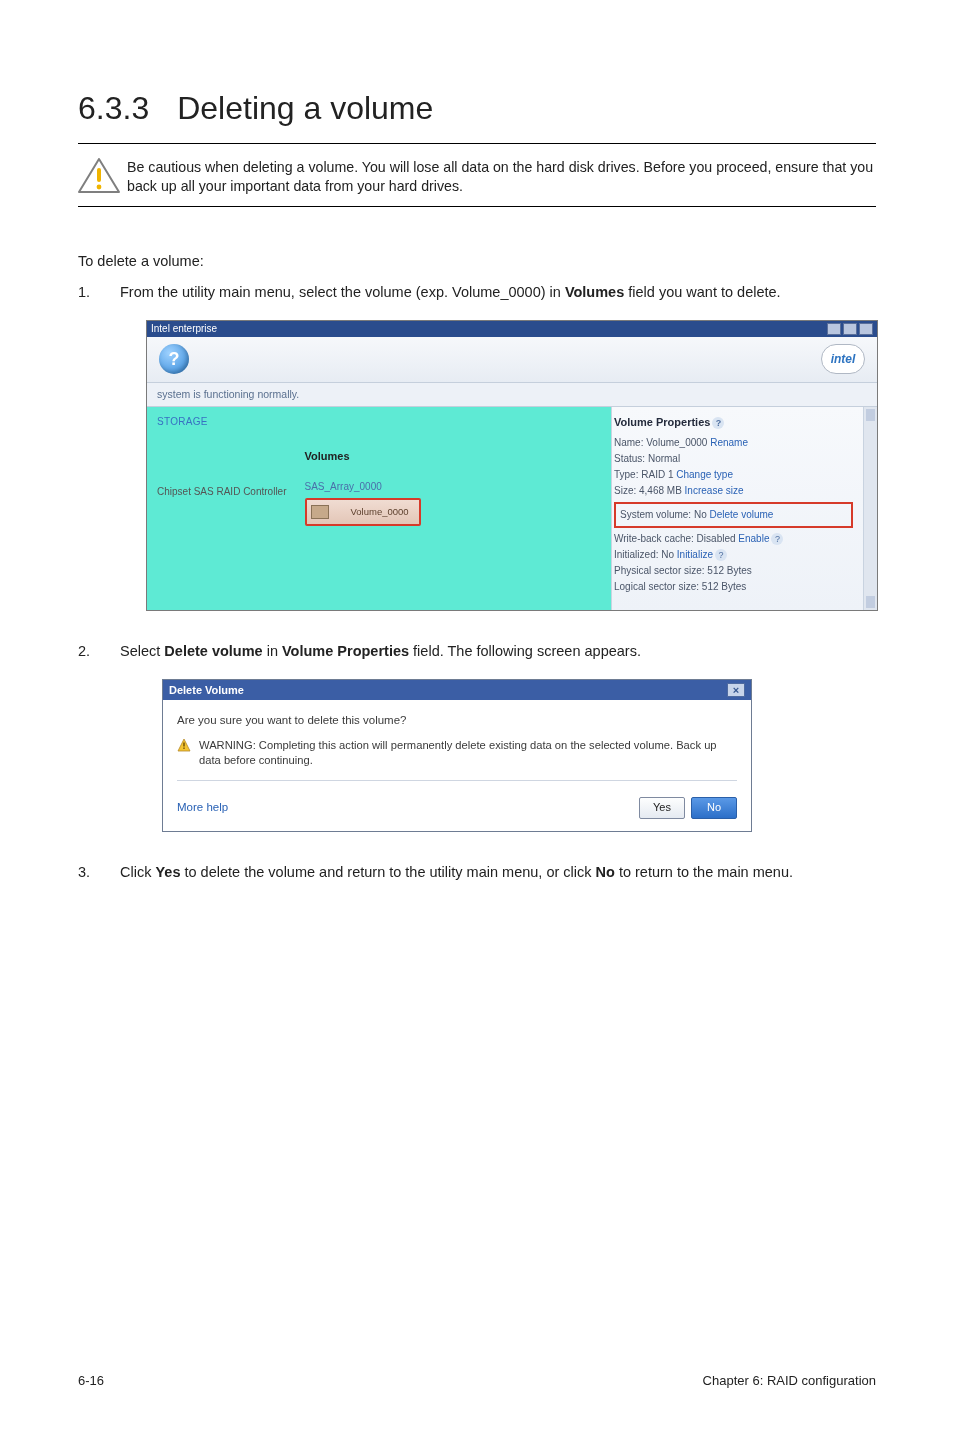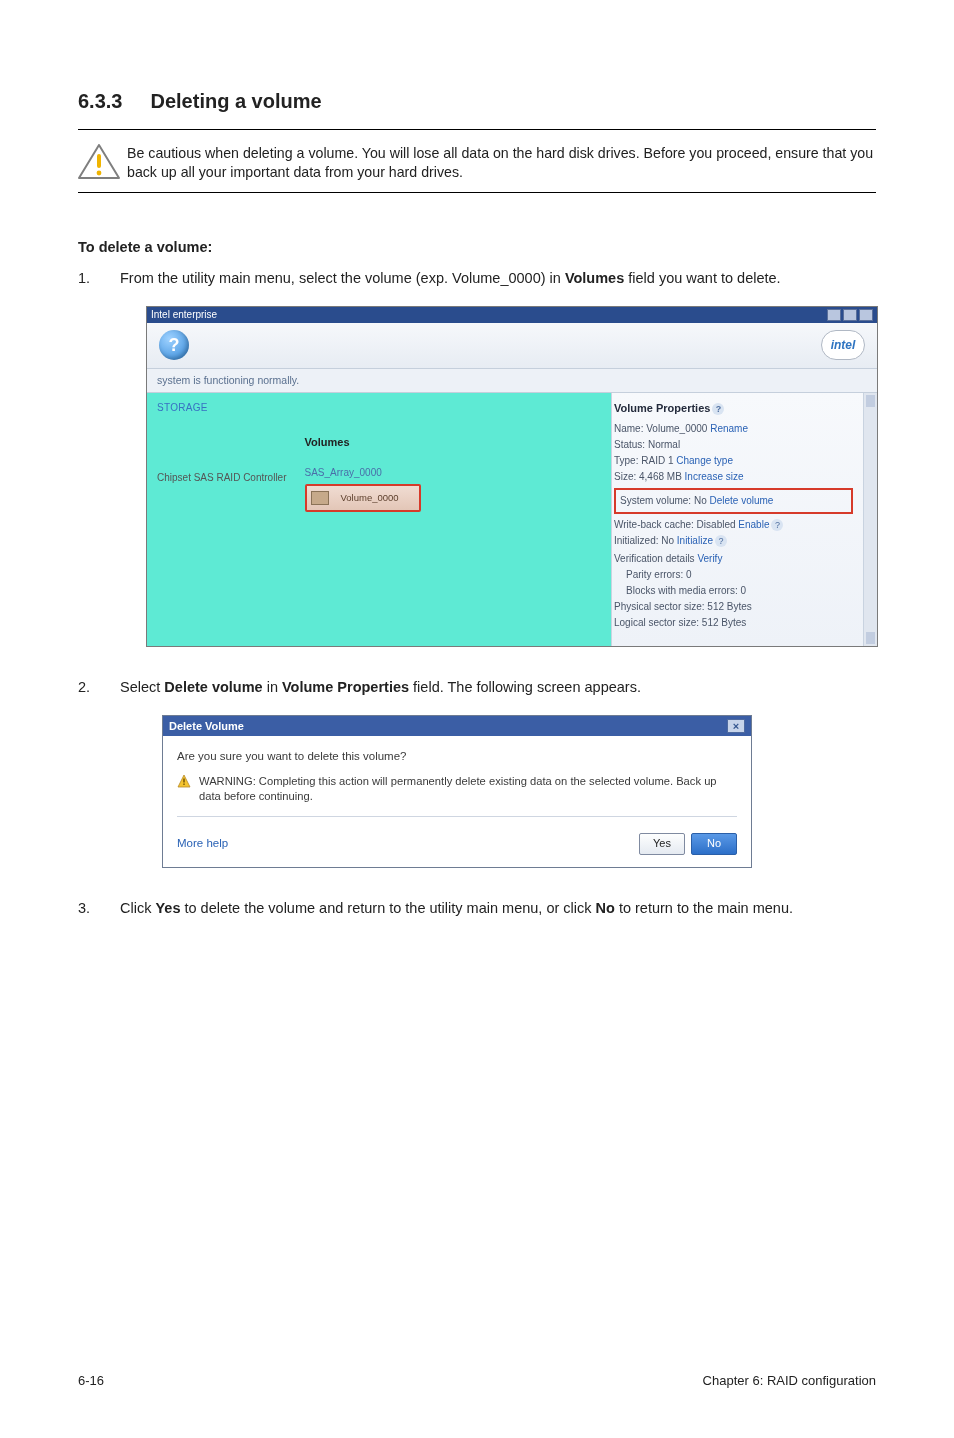--- a/index.html
+++ b/index.html
@@ -1,26 +1,26 @@
 <!DOCTYPE html>
 <html><head>
 <meta charset="utf-8">
 <style>
   * { box-sizing: border-box; margin: 0; padding: 0; }
   html, body { width: 954px; height: 1438px; background: #fff; font-family: Arial, Helvetica, sans-serif; color: #222; }
   .page { padding: 90px 78px 40px 78px; position: relative; height: 100%; }
-  .section-title { font-size: 20px; font-weight: bold; margin-bottom: 16px; }
+  .section-title { font-size: 32px; font-weight: normal; margin-bottom: 16px; }
   .section-num { display: inline-block; margin-right: 28px; }
   hr.sec-rule { border: none; border-top: 1px solid #000; margin-bottom: 14px; }
   .caution-row { display: flex; align-items: flex-start; gap: 7px; margin-bottom: 10px; }
   .caution-icon { width: 42px; height: 36px; flex: 0 0 auto; }
   .caution-text { font-size: 14.2px; line-height: 1.35; }
   hr.sub-rule { border: none; border-top: 1px solid #000; margin-top: 8px; margin-bottom: 44px; }
   .body { font-size: 14.5px; line-height: 1.4; }
-  .intro { margin-bottom: 10px; font-weight: bold; }
+  .intro { margin-bottom: 10px; }
   ol.steps { list-style: none; padding: 0; }
   ol.steps > li { display: flex; margin-bottom: 18px; }
   ol.steps > li > .num { width: 42px; flex: 0 0 42px; }
   ol.steps > li > .txt { flex: 1 1 auto; }
   .figwrap { margin: 12px 0 30px 68px; }
   .figwrap.center { margin-left: 84px; }
   
   .rstwin { width: 732px; border: 1px solid #7a7a7a; background: #e9eef4; font-size: 11px; }
   .rstwin .titlebar { background: #2a4c8d; color: #fff; height: 16px; display: flex; align-items: center; justify-content: space-between; padding: 0 4px; font-size: 10px; }
   .rstwin .titlebar .winctrls { display: flex; gap: 2px; }
@@ -30,21 +30,21 @@
   .intel-badge { width: 44px; height: 30px; border: 1px solid #b0b8c4; border-radius: 16px; display: flex; align-items: center; justify-content: center; color: #2e74c1; font-style: italic; font-weight: bold; font-size: 12px; background: #fff; }
   .statusbar { font-size: 10.5px; color: #5a708f; padding: 4px 10px; border-bottom: 1px solid #c5cfdc; background: #edf1f7; }
   .rstbody { display: flex; background: #5eead4; }
   .rstleft { flex: 1 1 auto; padding: 8px 10px 14px 10px; position: relative; }
   .storage-label { color: #3871c2; font-size: 10px; margin-bottom: 20px; letter-spacing: .3px; }
   .vol-block { display: flex; align-items: flex-start; gap: 18px; }
   .ctrl-text { font-size: 10px; color: #555; margin-top: 36px; }
   .vol-col { }
   .vol-head { font-weight: bold; font-size: 11px; margin-bottom: 16px; }
   .vol-array { font-size: 10px; color: #4a6ea9; margin-bottom: 4px; }
-  .vol-chip { width: 116px; height: 28px; border: 2px solid #d63a2a; background: linear-gradient(#f0dcd2,#e3c6b7); display: flex; align-items: center; gap: 12px; padding: 0 4px; border-radius: 2px; }
+  .vol-chip { width: 116px; height: 28px; border: 2px solid #d63a2a; background: linear-gradient(#f0dcd2,#e3c6b7); display: flex; align-items: center; gap: 22px; padding: 0 4px; border-radius: 2px; }
   .vol-chip .drvicon { width: 18px; height: 14px; background: #c6a98a; border: 1px solid #8a7257; }
   .vol-chip .lbl { font-size: 9.5px; color: #5c3f2c; }
   .rstright { width: 252px; border-left: 1px solid #c9d3e0; background: linear-gradient(#f7f9fc,#eef2f8); padding: 8px 10px 14px 2px; }
   .rstright .hdr { font-weight: bold; color: #242b3c; font-size: 11px; margin-bottom: 6px; }
   .qmark { display: inline-block; width: 12px; height: 12px; border-radius: 50%; background: #d9e4f2; color: #4f6fa0; text-align: center; line-height: 12px; font-size: 9px; margin-left: 2px; }
   .propline { font-size: 10px; color: #4a5568; margin: 2px 0; }
   .propline a { color: #2a62b5; text-decoration: none; }
   .propline .rename { color: #2a62b5; }
   .syscallout { border: 2px solid #d63a2a; padding: 2px 4px; margin: 4px 0; }
   .verif-block { margin-top: 4px; }
@@ -137,25 +137,20 @@
             </div>
             <div class="propline"><span>Name: Volume_0000 </span><span class="rename">Rename</span></div>
             <div class="propline">Status: Normal</div>
             <div class="propline"><span>Type: RAID 1 </span><a>Change type</a></div>
             <div class="propline"><span>Size: 4,468 MB </span><a>Increase size</a></div>
             <div class="syscallout">
               <div class="propline"><span>System volume: No </span><a>Delete volume</a></div>
             </div>
             <div class="propline"><span>Write-back cache: Disabled </span><a>Enable</a><span class="qmark">?</span></div>
             <div class="propline"><span>Initialized: No </span><a>Initialize</a><span class="qmark">?</span></div>
-            <div class="verif-block">
-              <div class="propline"><span>Verification details </span><a>Verify</a></div>
-              <div class="verif-sub">Parity errors: 0</div>
-              <div class="verif-sub">Blocks with media errors: 0</div>
-            </div>
             <div class="propline">Physical sector size: 512 Bytes</div>
             <div class="propline">Logical sector size: 512 Bytes</div>
           </div>
           <div class="scroll-gutter"></div>
         </div>
       </div>
     </div>
 
     <ol class="steps">
       <li>

